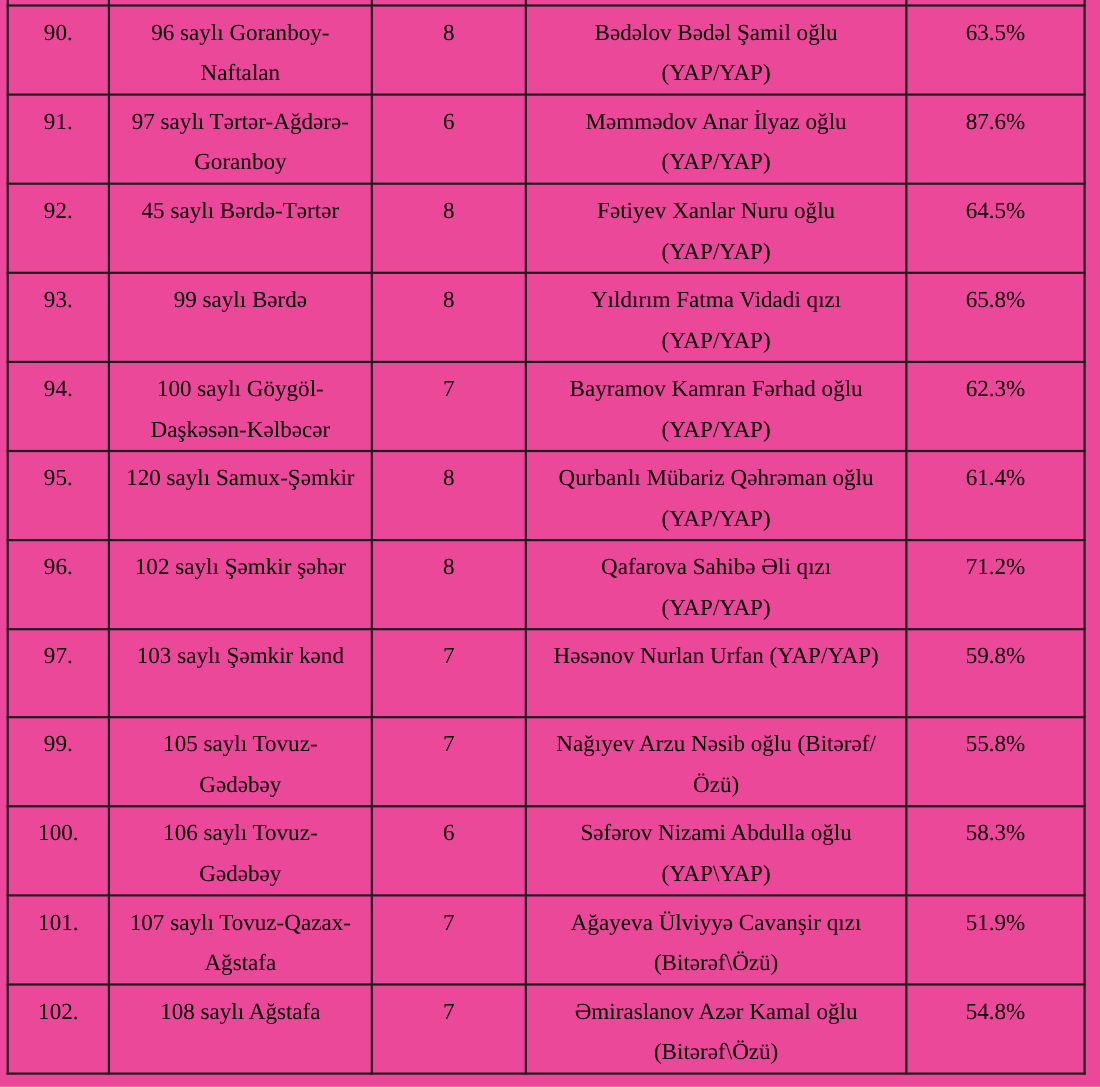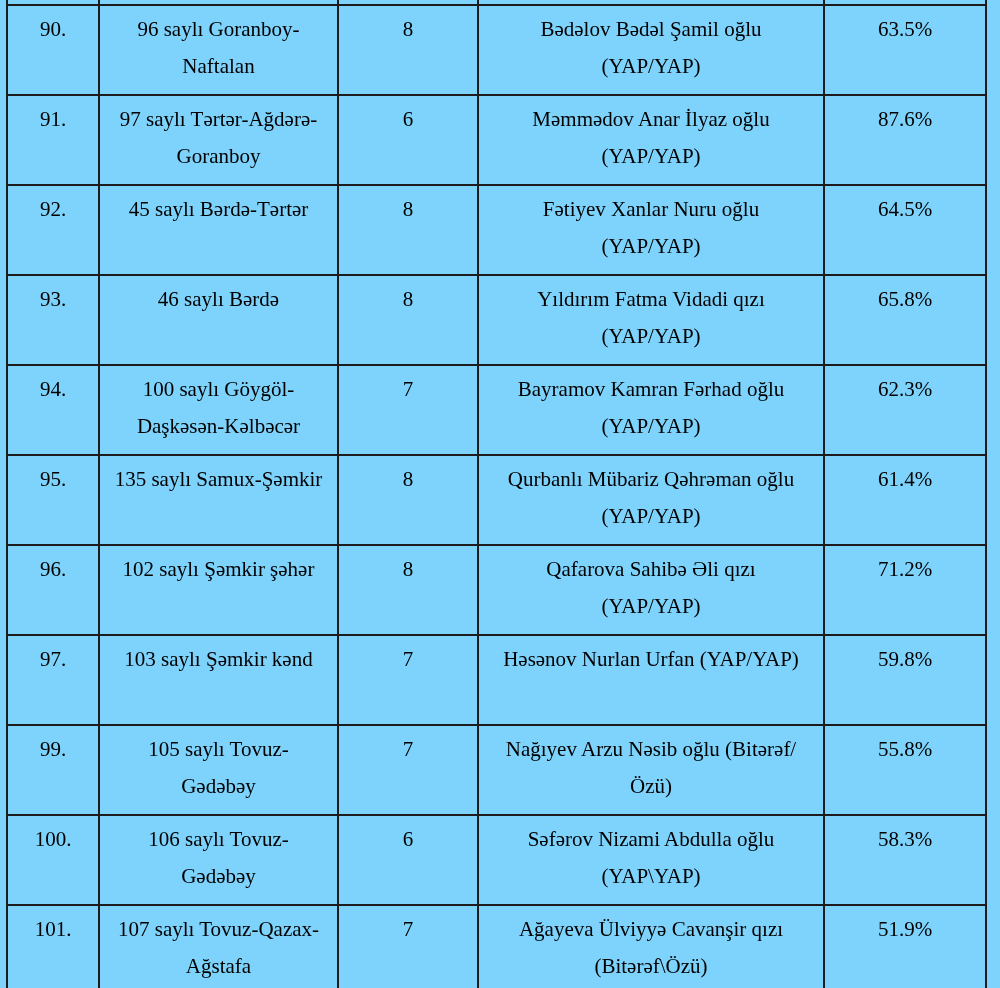--- a/index.html
+++ b/index.html
@@ -9,42 +9,42 @@
   }
   body {
     width: 1000px;
     height: 988px;
     overflow: hidden;
   }
   .page {
     position: relative;
     width: 1000px;
     height: 988px;
-    background: #7dd3fc;
+    background: #ec4899;
   }
   table.results {
     border-collapse: collapse;
     table-layout: fixed;
     margin-left: 6px;
     width: 979px;
   }
   table.results td {
     border: 2px solid #1c1c1c;
     vertical-align: top;
     text-align: center;
     font-family: "Liberation Serif", "DejaVu Serif", serif;
     font-size: 21px;
     line-height: 37px;
     color: #000000;
     padding: 5px 2px 0 2px;
     white-space: pre-line;
     overflow: hidden;
   }
   tr.data-row {
-    height: 90px;
+    height: 80px;
   }
   tr.partial-row {
     height: 5px;
   }
   tr.partial-row td {
     border-top: none;
     padding: 0;
   }
   td.num-cell {
     font-family: "Liberation Sans", "DejaVu Sans", sans-serif;
@@ -97,40 +97,40 @@
         <td class="num-cell">92.</td>
         <td>45 saylı Bərdə-Tərtər</td>
         <td>8</td>
         <td>Fətiyev Xanlar Nuru oğlu
 (YAP/YAP)</td>
         <td>64.5%</td>
       </tr>
 
       <tr class="data-row">
         <td class="num-cell">93.</td>
-        <td>46 saylı Bərdə</td>
+        <td>99 saylı Bərdə</td>
         <td>8</td>
         <td>Yıldırım Fatma Vidadi qızı
 (YAP/YAP)</td>
         <td>65.8%</td>
       </tr>
 
       <tr class="data-row">
         <td class="num-cell">94.</td>
         <td>100 saylı Göygöl-
 Daşkəsən-Kəlbəcər</td>
         <td>7</td>
         <td>Bayramov Kamran Fərhad oğlu
 (YAP/YAP)</td>
         <td>62.3%</td>
       </tr>
 
       <tr class="data-row">
         <td class="num-cell">95.</td>
-        <td>135 saylı Samux-Şəmkir</td>
+        <td>120 saylı Samux-Şəmkir</td>
         <td>8</td>
         <td>Qurbanlı Mübariz Qəhrəman oğlu
 (YAP/YAP)</td>
         <td>61.4%</td>
       </tr>
 
       <tr class="data-row">
         <td class="num-cell">96.</td>
         <td>102 saylı Şəmkir şəhər</td>
         <td>8</td>

